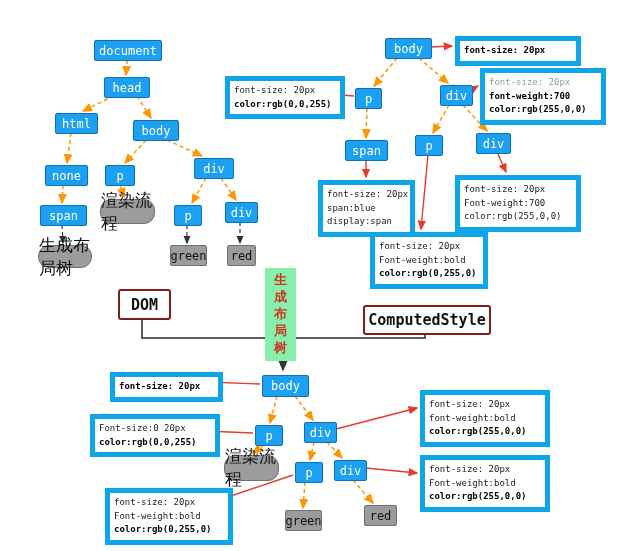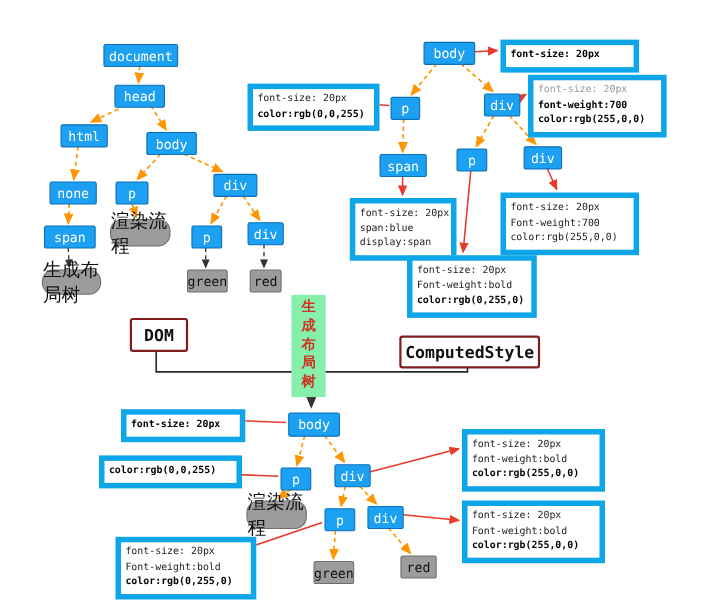--- a/index.html
+++ b/index.html
@@ -144,20 +144,21 @@
   <div class="bigbox" style="left:363px;top:305px;width:124px;height:26px">ComputedStyle</div>
   <div id="merge">
     <span>生成布局树</span>
   </div>
 
   <div class="codebox" style="left:110px;top:372px;width:95px">
     <div class="cl bold">font-size: 20px</div>
   </div>
   <div class="node blue" style="left:262px;top:375px;width:45px;height:20px">body</div>
   <div class="codebox" style="left:90px;top:414px;width:112px">
+    <div class="cl">Font-size:0 20px</div>
     <div class="cl bold">color:rgb(0,0,255)</div>
   </div>
   <div class="node blue" style="left:255px;top:425px;width:26px;height:19px">p</div>
   <div class="node blue" style="left:304px;top:422px;width:31px;height:19px">div</div>
   <div class="codebox" style="left:420px;top:390px;width:112px">
     <div class="cl">font-size: 20px</div>
     <div class="cl">font-weight:bold</div>
     <div class="cl bold">color:rgb(255,0,0)</div>
   </div>
   <div class="node gray cjk" style="left:224px;top:455px;width:53px;height:24px">渲染流程</div>

